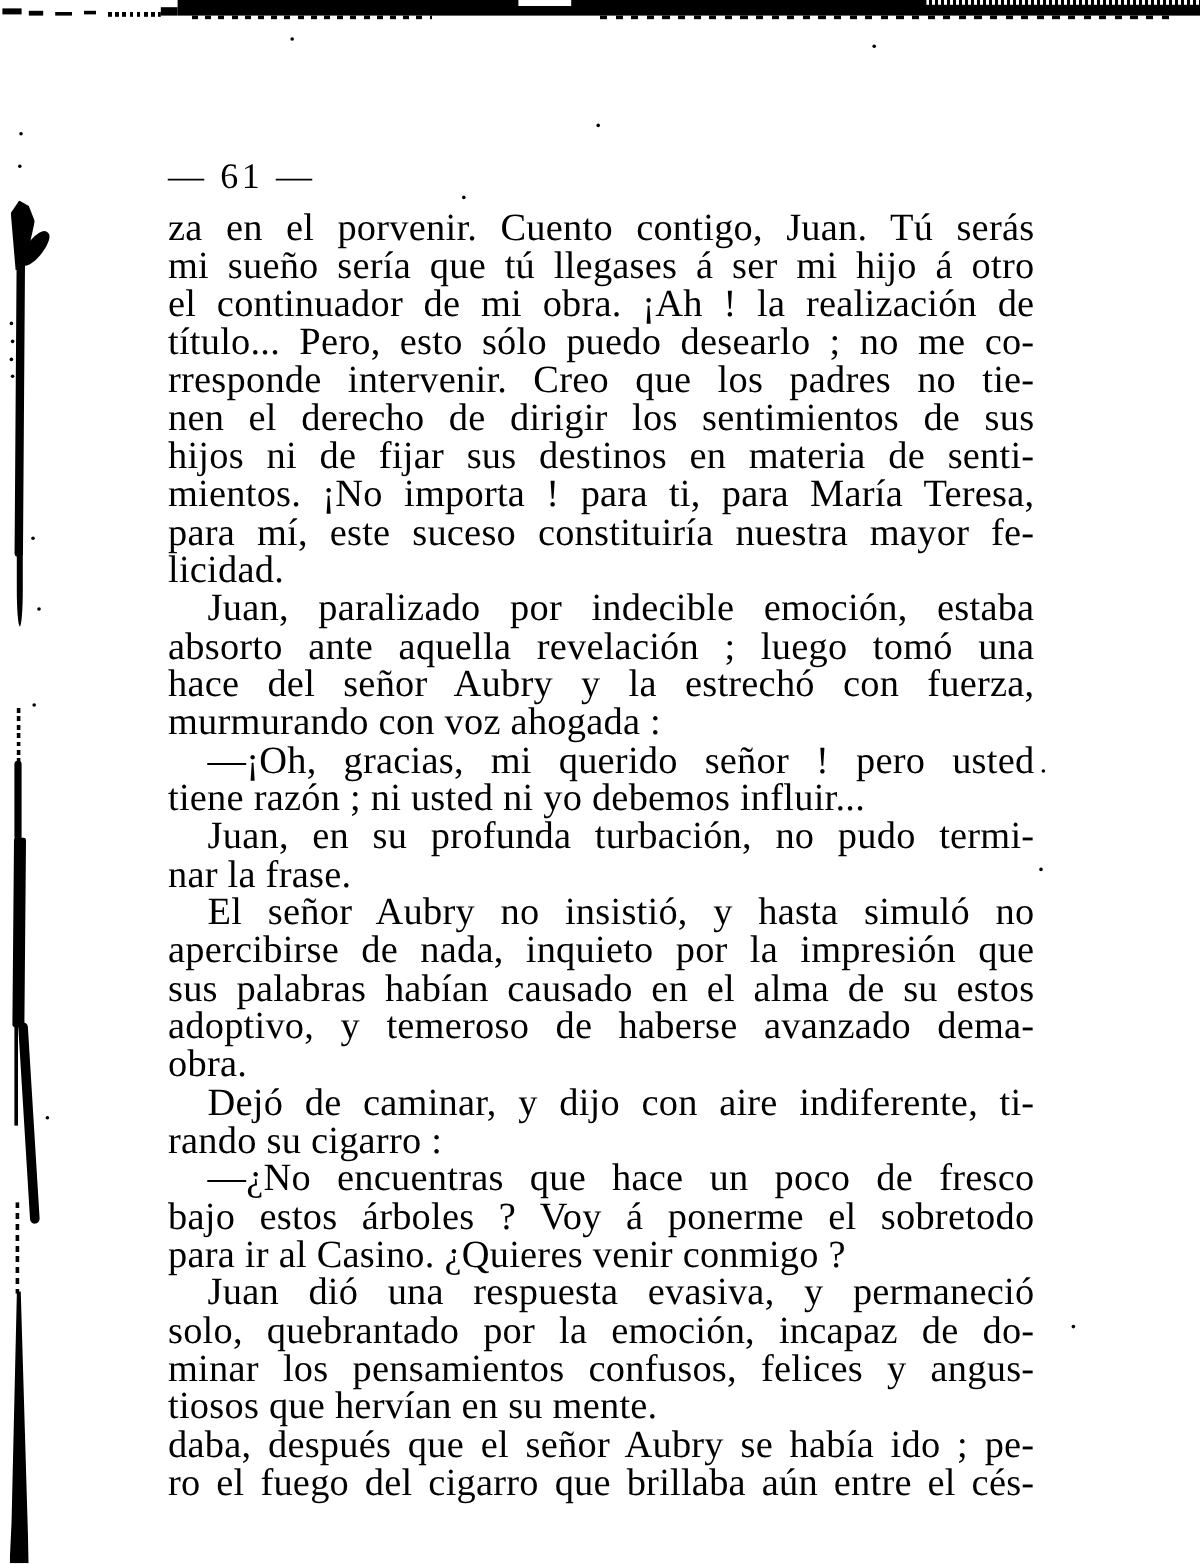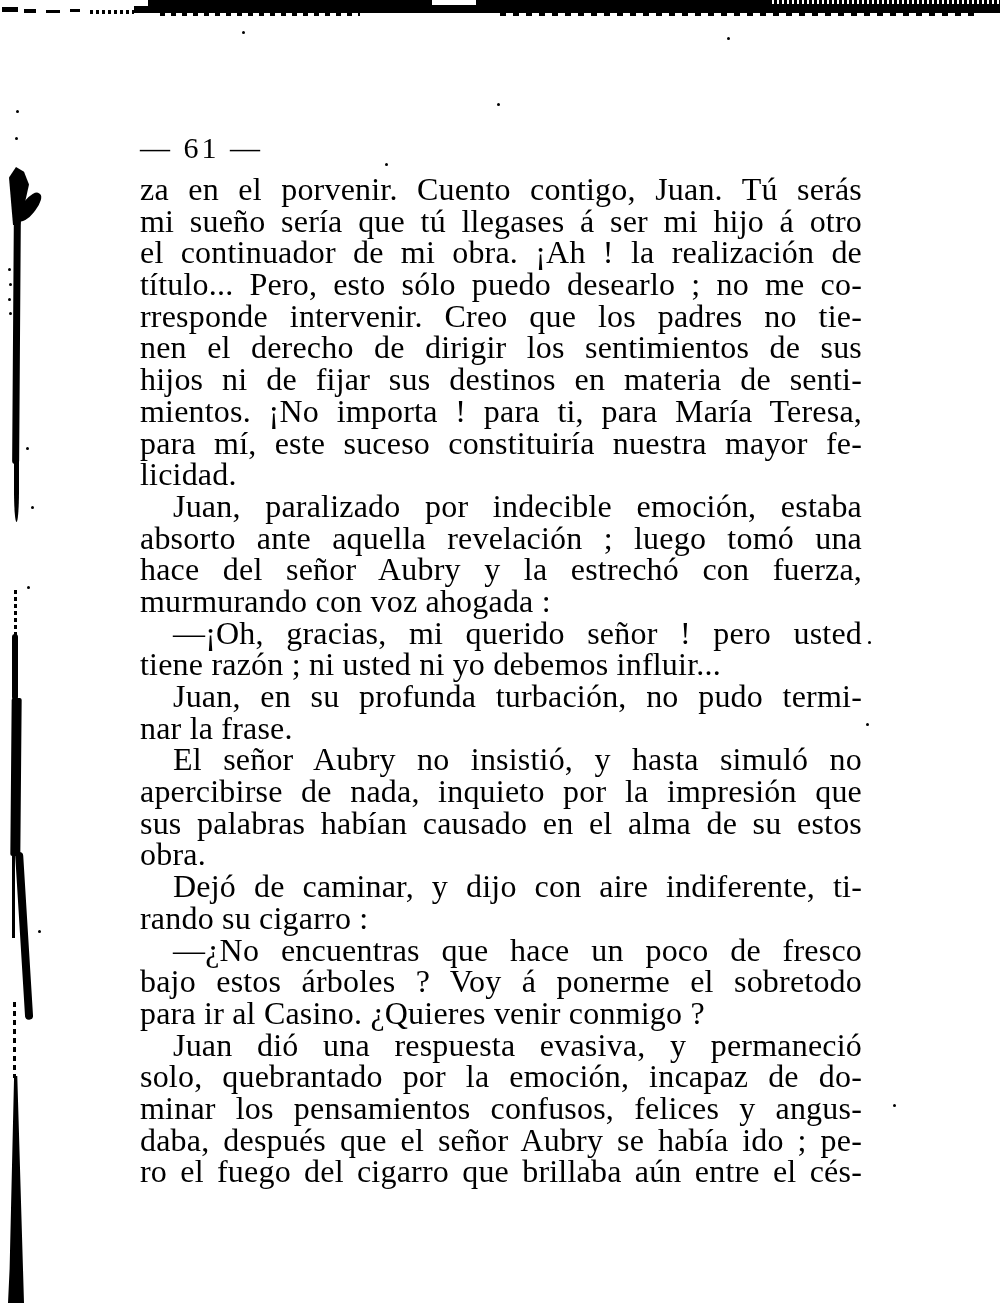--- a/index.html
+++ b/index.html
@@ -102,29 +102,31 @@
     <div class="line j">absorto ante aquella revelación ; luego tomó una</div>
     <div class="line j">hace del señor Aubry y la estrechó con fuerza,</div>
     <div class="line">murmurando con voz ahogada :</div>
     <div class="line j ind">—¡Oh, gracias, mi querido señor ! pero usted</div>
     <div class="line">tiene razón ; ni usted ni yo debemos influir...</div>
     <div class="line j ind">Juan, en su profunda turbación, no pudo termi-</div>
     <div class="line">nar la frase.</div>
     <div class="line j ind">El señor Aubry no insistió, y hasta simuló no</div>
     <div class="line j">apercibirse de nada, inquieto por la impresión que</div>
     <div class="line j">sus palabras habían causado en el alma de su estos</div>
+    <div class="line j">adoptivo, y temeroso de haberse avanzado dema-</div>
     <div class="line">obra.</div>
     <div class="line j ind">Dejó de caminar, y dijo con aire indiferente, ti-</div>
     <div class="line">rando su cigarro :</div>
     <div class="line j ind">—¿No encuentras que hace un poco de fresco</div>
     <div class="line j">bajo estos árboles ? Voy á ponerme el sobretodo</div>
     <div class="line">para ir al Casino. ¿Quieres venir conmigo ?</div>
     <div class="line j ind">Juan dió una respuesta evasiva, y permaneció</div>
     <div class="line j">solo, quebrantado por la emoción, incapaz de do-</div>
     <div class="line j">minar los pensamientos confusos, felices y angus-</div>
+    <div class="line">tiosos que hervían en su mente.</div>
     <div class="line j">daba, después que el señor Aubry se había ido ; pe-</div>
     <div class="line j">ro el fuego del cigarro que brillaba aún entre el cés-</div>
   </div>
 
 <div class="speck" style="left: 497px; top: 103px;"></div>
 <div class="speck" style="left: 727px; top: 37px;"></div>
 <div class="speck" style="left: 242px; top: 31px;"></div>
 <div class="speck" style="left: 868px; top: 641px;"></div>
 <div class="speck" style="left: 866px; top: 723px;"></div>
 <div class="speck" style="left: 893px; top: 1104px;"></div>

